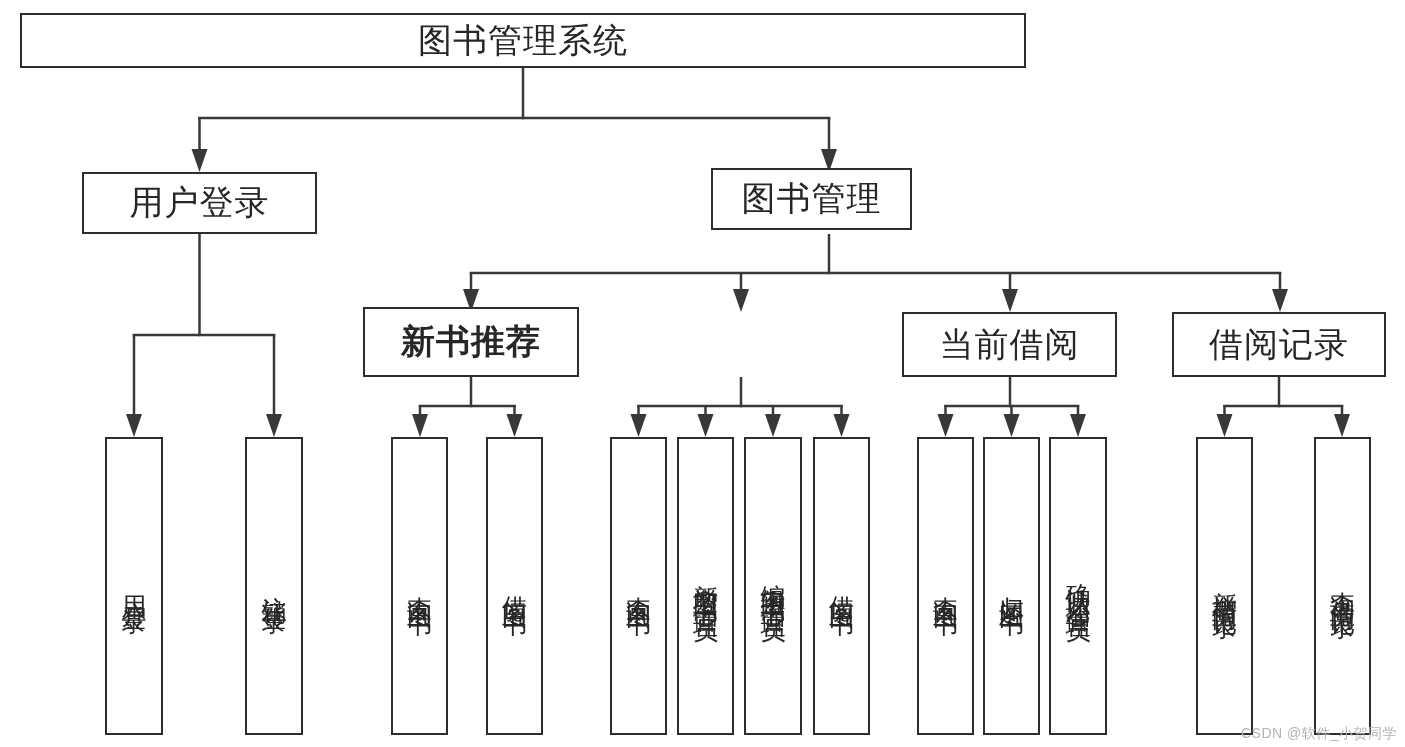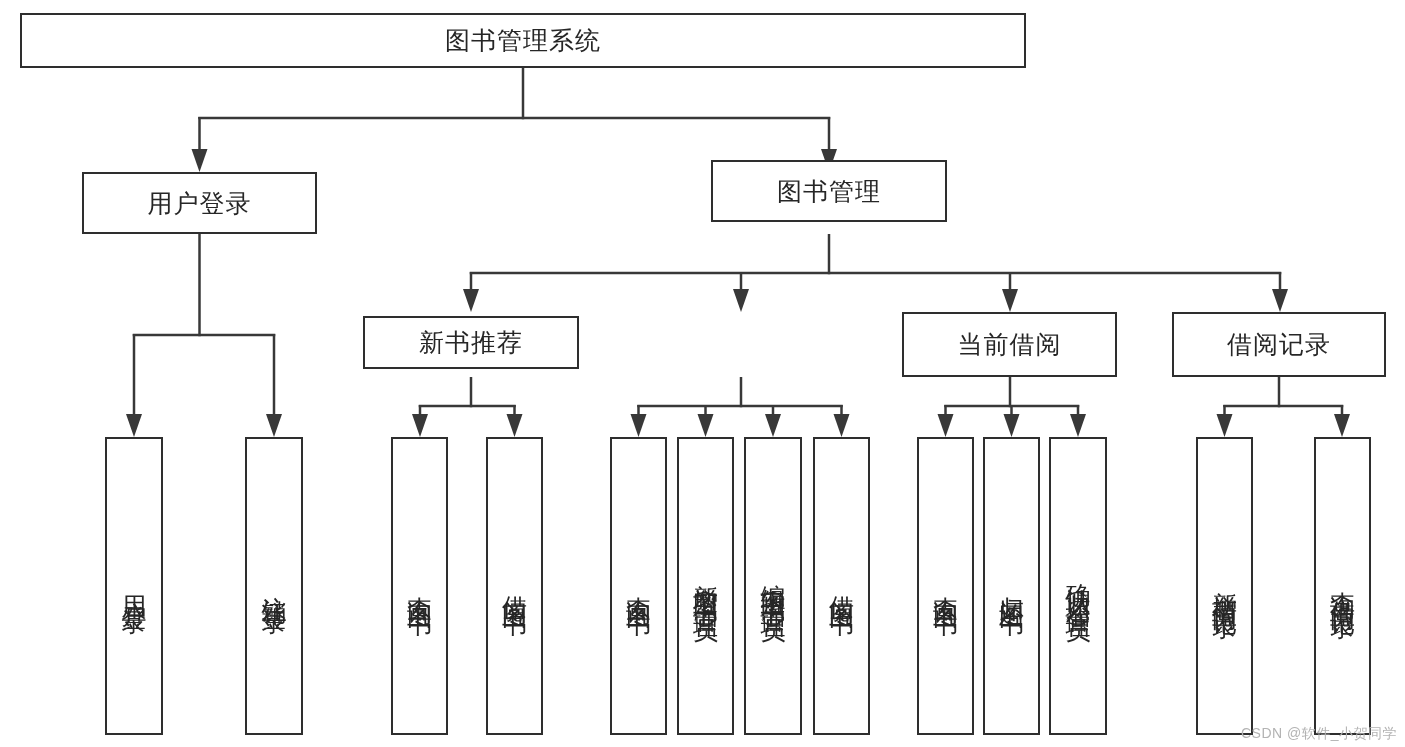--- a/index.html
+++ b/index.html
@@ -21,21 +21,21 @@
     box-sizing: border-box;
     border: 2.5px solid #2e2e2e;
     background: #ffffff;
     display: flex;
     align-items: center;
     justify-content: center;
     color: #262626;
     text-align: center;
   }
   .hbox {
-    font-size: 25px;
+    font-size: 34px;
     letter-spacing: 1px;
     white-space: nowrap;
   }
   .vbox {
     font-size: 25px;
     writing-mode: vertical-rl;
     letter-spacing: 5px;
     line-height: 1;
   }
   #watermark {
@@ -124,23 +124,23 @@
       <line x1="1224.5" y1="405" x2="1224.5" y2="418"></line>
       <polygon points="1216.5,414 1232.5,414 1224.5,437" stroke="none"></polygon>
       <line x1="1342" y1="405" x2="1342" y2="418"></line>
       <polygon points="1334,414 1350,414 1342,437" stroke="none"></polygon>
     </g>
   </svg>
 
   <div class="hbox" style="left:20px; top:13px; width:1006px; height:55px;">图书管理系统</div>
 
   <div class="hbox" style="left:82px; top:172px; width:235px; height:62px;">用户登录</div>
-  <div class="hbox" style="left:711px; top:160px; width:236px; height:62px;">图书管理</div>
+  <div class="hbox" style="left:711px; top:168px; width:201px; height:62px;">图书管理</div>
 
-  <div class="hbox" style="left:363px; top:316px; width:216px; height:53px;">新书推荐</div>
+  <div class="hbox" style="left:363px; top:307px; width:216px; height:70px;font-weight:bold;">新书推荐</div>
   <div class="hbox" style="left:1172px; top:312px; width:214px; height:65px;">借阅记录</div>
   <div class="hbox" style="left:902px; top:312px; width:215px; height:65px;">当前借阅</div>
 
   <div class="vbox" style="left:105px; top:437px; width:58px; height:298px;">用户登录</div>
   <div class="vbox" style="left:245px; top:437px; width:58px; height:298px;">注销登录</div>
 
   <div class="vbox" style="left:391px; top:437px; width:57px; height:298px;">查询图书</div>
   <div class="vbox" style="left:486px; top:437px; width:57px; height:298px;">借阅图书</div>
 
   <div class="vbox" style="left:610px; top:437px; width:57px; height:298px;">查询图书</div>

